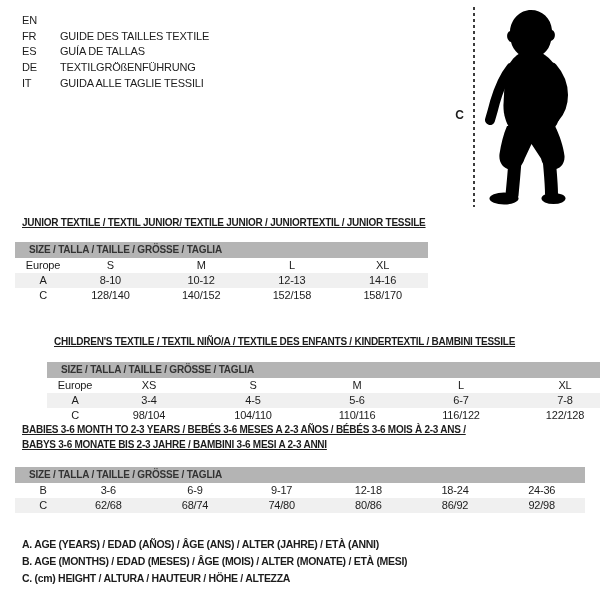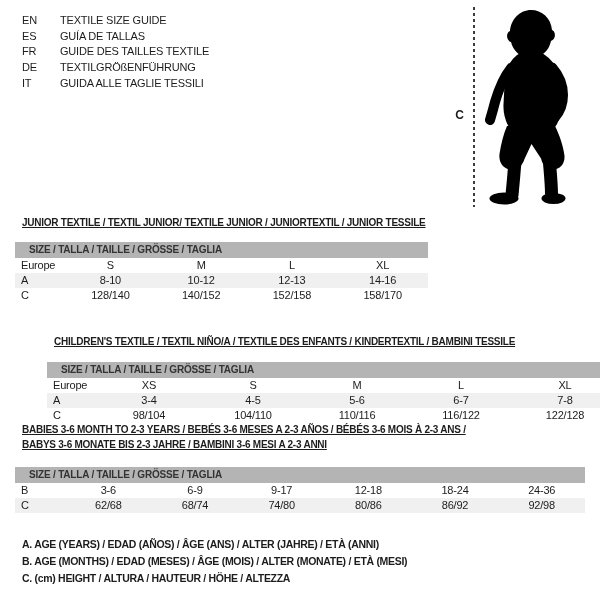--- a/index.html
+++ b/index.html
@@ -32,44 +32,43 @@
   .table-title { font-weight:bold; font-size:10px; letter-spacing:-0.25px; line-height:15px; padding-left:7px; white-space:nowrap;text-decoration:underline; }
   .band {
     background:var(--band, #b4b4b4); height:16px; line-height:16px;
     font-weight:bold; font-size:10px; letter-spacing:-0.2px; color:#333333; padding-left:14px;
   }
   #table-0 .band { margin-top:12px; }
   #table-1 .band { margin-top:13px; }
   #table-2 .band { margin-top:15px; }
   .trow { display:flex; height:15px; line-height:15px; font-size:11px; letter-spacing:-0.2px; }
   .trow.shaded { background:var(--alt, #f0f0f0); }
-  .rlabel { width:50px; padding-left:6px; box-sizing:border-box; }
+  .rlabel { width:50px; padding-left:6px; box-sizing:border-box;text-align:center; }
   .cell { flex:1; text-align:center; }
 
   
   .footnotes { position:absolute; left:22px; top:536px; }
   .footnote { font-weight:bold; font-size:10.5px; letter-spacing:-0.3px; line-height:17.2px; white-space:nowrap; }
 </style>
 </head>
 <body>
 
 <div class="canvas">
 
   <div class="langs">
       <div class="lang-row">
         <span class="lang-code">EN</span>
-        <span class="lang-label">TEXTILE SIZE GUIDE</span>
+      </div>
+      <div class="lang-row">
+        <span class="lang-code">FR</span>
+        <span class="lang-label">GUIDE DES TAILLES TEXTILE</span>
       </div>
       <div class="lang-row">
         <span class="lang-code">ES</span>
         <span class="lang-label">GUÍA DE TALLAS</span>
-      </div>
-      <div class="lang-row">
-        <span class="lang-code">FR</span>
-        <span class="lang-label">GUIDE DES TAILLES TEXTILE</span>
       </div>
       <div class="lang-row">
         <span class="lang-code">DE</span>
         <span class="lang-label">TEXTILGRÖßENFÜHRUNG</span>
       </div>
       <div class="lang-row">
         <span class="lang-code">IT</span>
         <span class="lang-label">GUIDA ALLE TAGLIE TESSILI</span>
       </div>
     </div>

